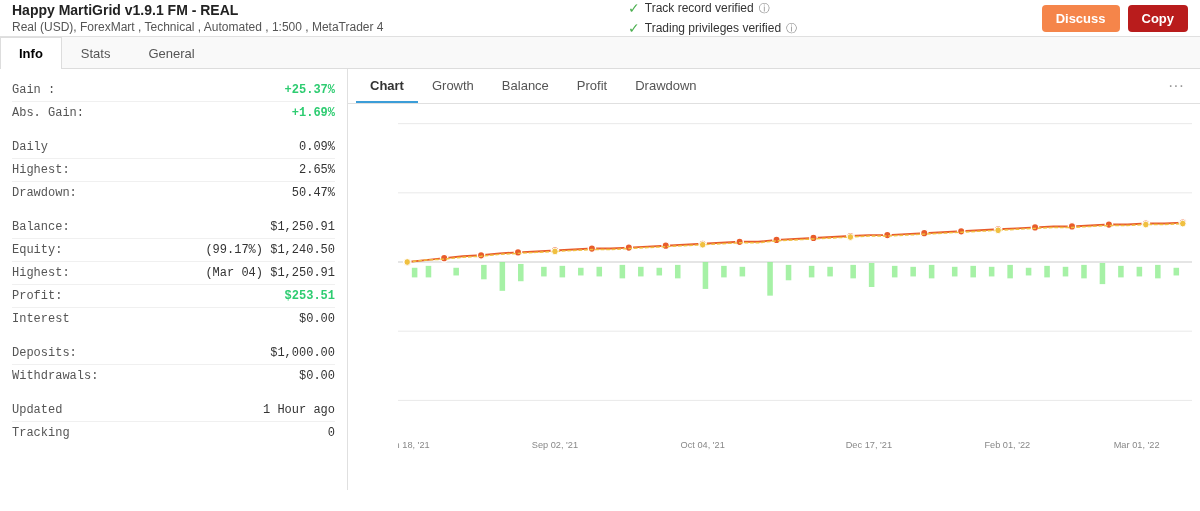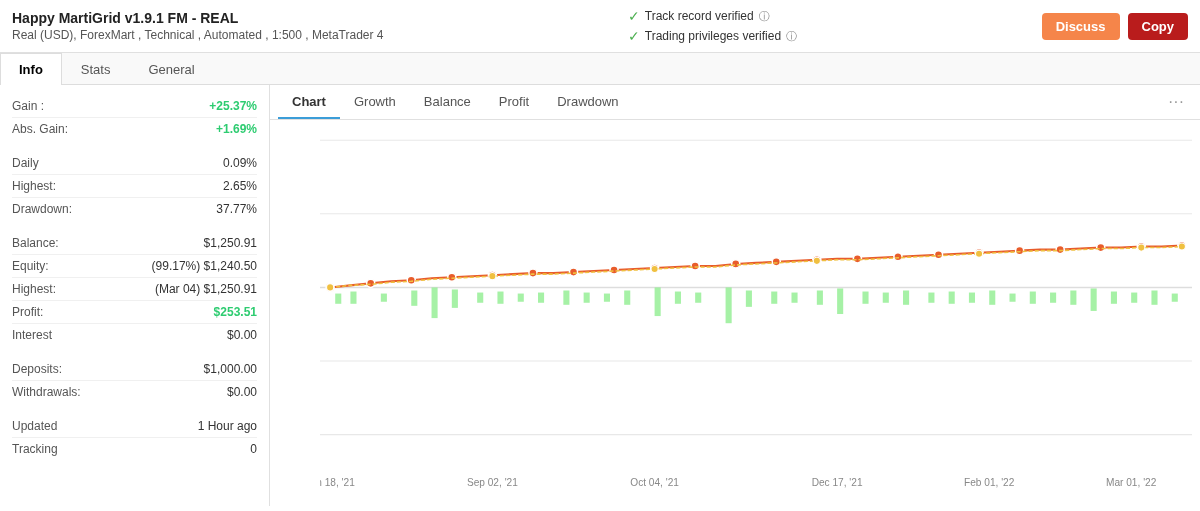--- a/index.html
+++ b/index.html
@@ -1,20 +1,20 @@
 <!DOCTYPE html>
 <html><head>
   <meta charset="utf-8">
   <style>
     * { box-sizing: border-box; margin: 0; padding: 0; }
     body { font-family: Arial, sans-serif; font-size: 13px; background: #fff; color: #333; }
 
     .top-bar {
       display: flex; align-items: center; justify-content: space-between;
-      padding: 8px 12px; border-bottom: 1px solid #e0e0e0; background: #fff;
+      padding: 0 12px; border-bottom: 1px solid #e0e0e0; background: #fff;
     }
     .top-bar-left h1 { font-size: 14px; font-weight: bold; color: #222; }
     .top-bar-left p { font-size: 12px; color: #555; margin-top: 2px; }
     .top-bar-center { display: flex; flex-direction: column; gap: 4px; }
     .verified-item { display: flex; align-items: center; gap: 5px; font-size: 12px; color: #333; }
     .check-icon { color: #4caf50; font-size: 14px; }
     .info-icon { color: #888; font-size: 11px; cursor: pointer; }
     .top-bar-right { display: flex; gap: 8px; justify-content: space-between; }
     .btn-discuss {
       background: #f5854a; color: #fff; border: none; padding: 6px 14px;
@@ -34,21 +34,21 @@
       background: transparent;
     }
     .main-tab.active {
       background: #fff; border-color: #ddd; border-bottom-color: #fff;
       color: #000000; font-weight: bold;
     }
 
     .content-area { display: flex; height: calc(511px - 90px); }
 
     
-    .left-panel { width: 270px; border-right: 1px solid #e0e0e0; padding: 10px 12px; overflow-y: auto; }
+    .left-panel { width: 348px; border-right: 1px solid #e0e0e0; padding: 10px 12px; overflow-y: auto; font-family: Liberation Mono, monospace; }
     .stat-row { display: flex; justify-content: space-between; align-items: center; padding: 4px 0; border-bottom: 1px solid #f0f0f0; }
     .stat-row:last-child { border-bottom: none; justify-content: space-between; }
     .stat-label { color: #555; font-size: 12px; }
     .stat-value { font-size: 12px; color: #333; text-align: right; }
     .stat-value.green { color: #2ecc71; font-weight: bold; }
     .stat-spacer { height: 8px; }
     .section-group { margin-bottom: 4px; }
 
     
     .right-panel { flex: 1; display: flex; flex-direction: column; overflow: hidden; }
@@ -119,21 +119,21 @@
       <div class="stat-row">
         <span class="stat-label">Daily</span>
         <span class="stat-value">0.09%</span>
       </div>
       <div class="stat-row">
         <span class="stat-label">Highest:</span>
         <span class="stat-value">2.65%</span>
       </div>
       <div class="stat-row">
         <span class="stat-label">Drawdown:</span>
-        <span class="stat-value">37.77%</span>
+        <span class="stat-value">50.47%</span>
       </div>
     </div>
 
     <div class="stat-spacer"></div>
 
     <div class="section-group">
       <div class="stat-row">
         <span class="stat-label">Balance:</span>
         <span class="stat-value">$1,250.91</span>
       </div>

